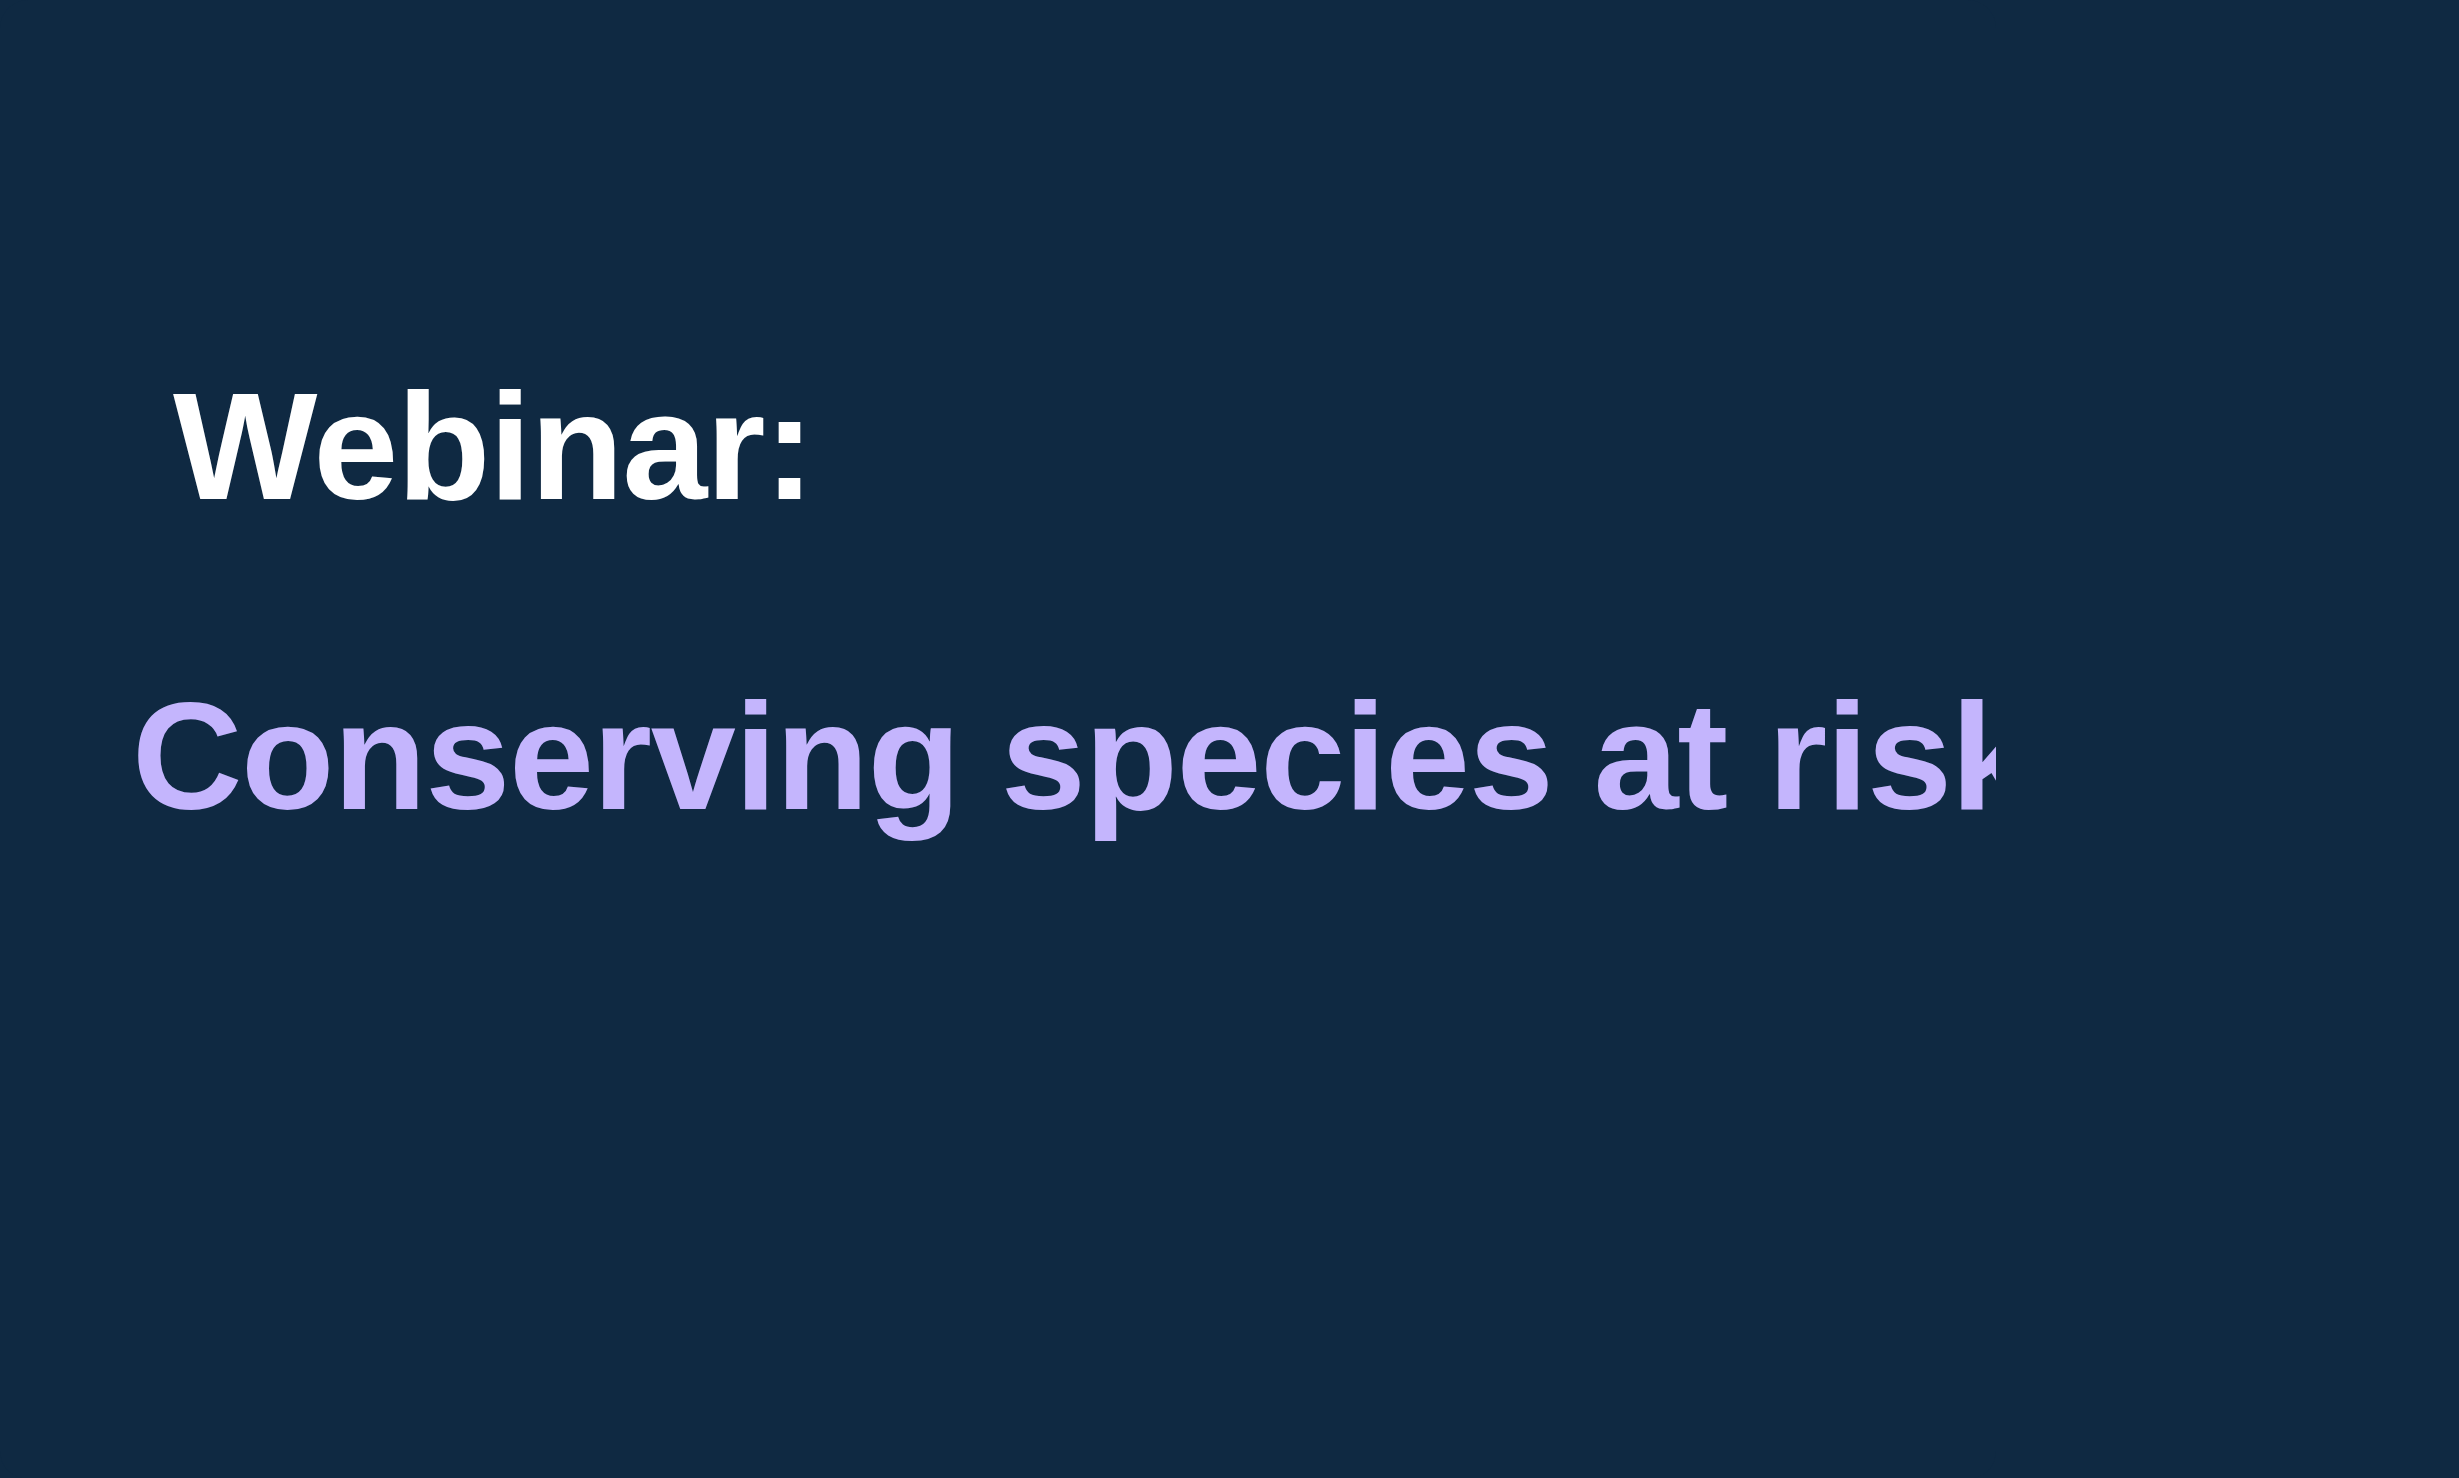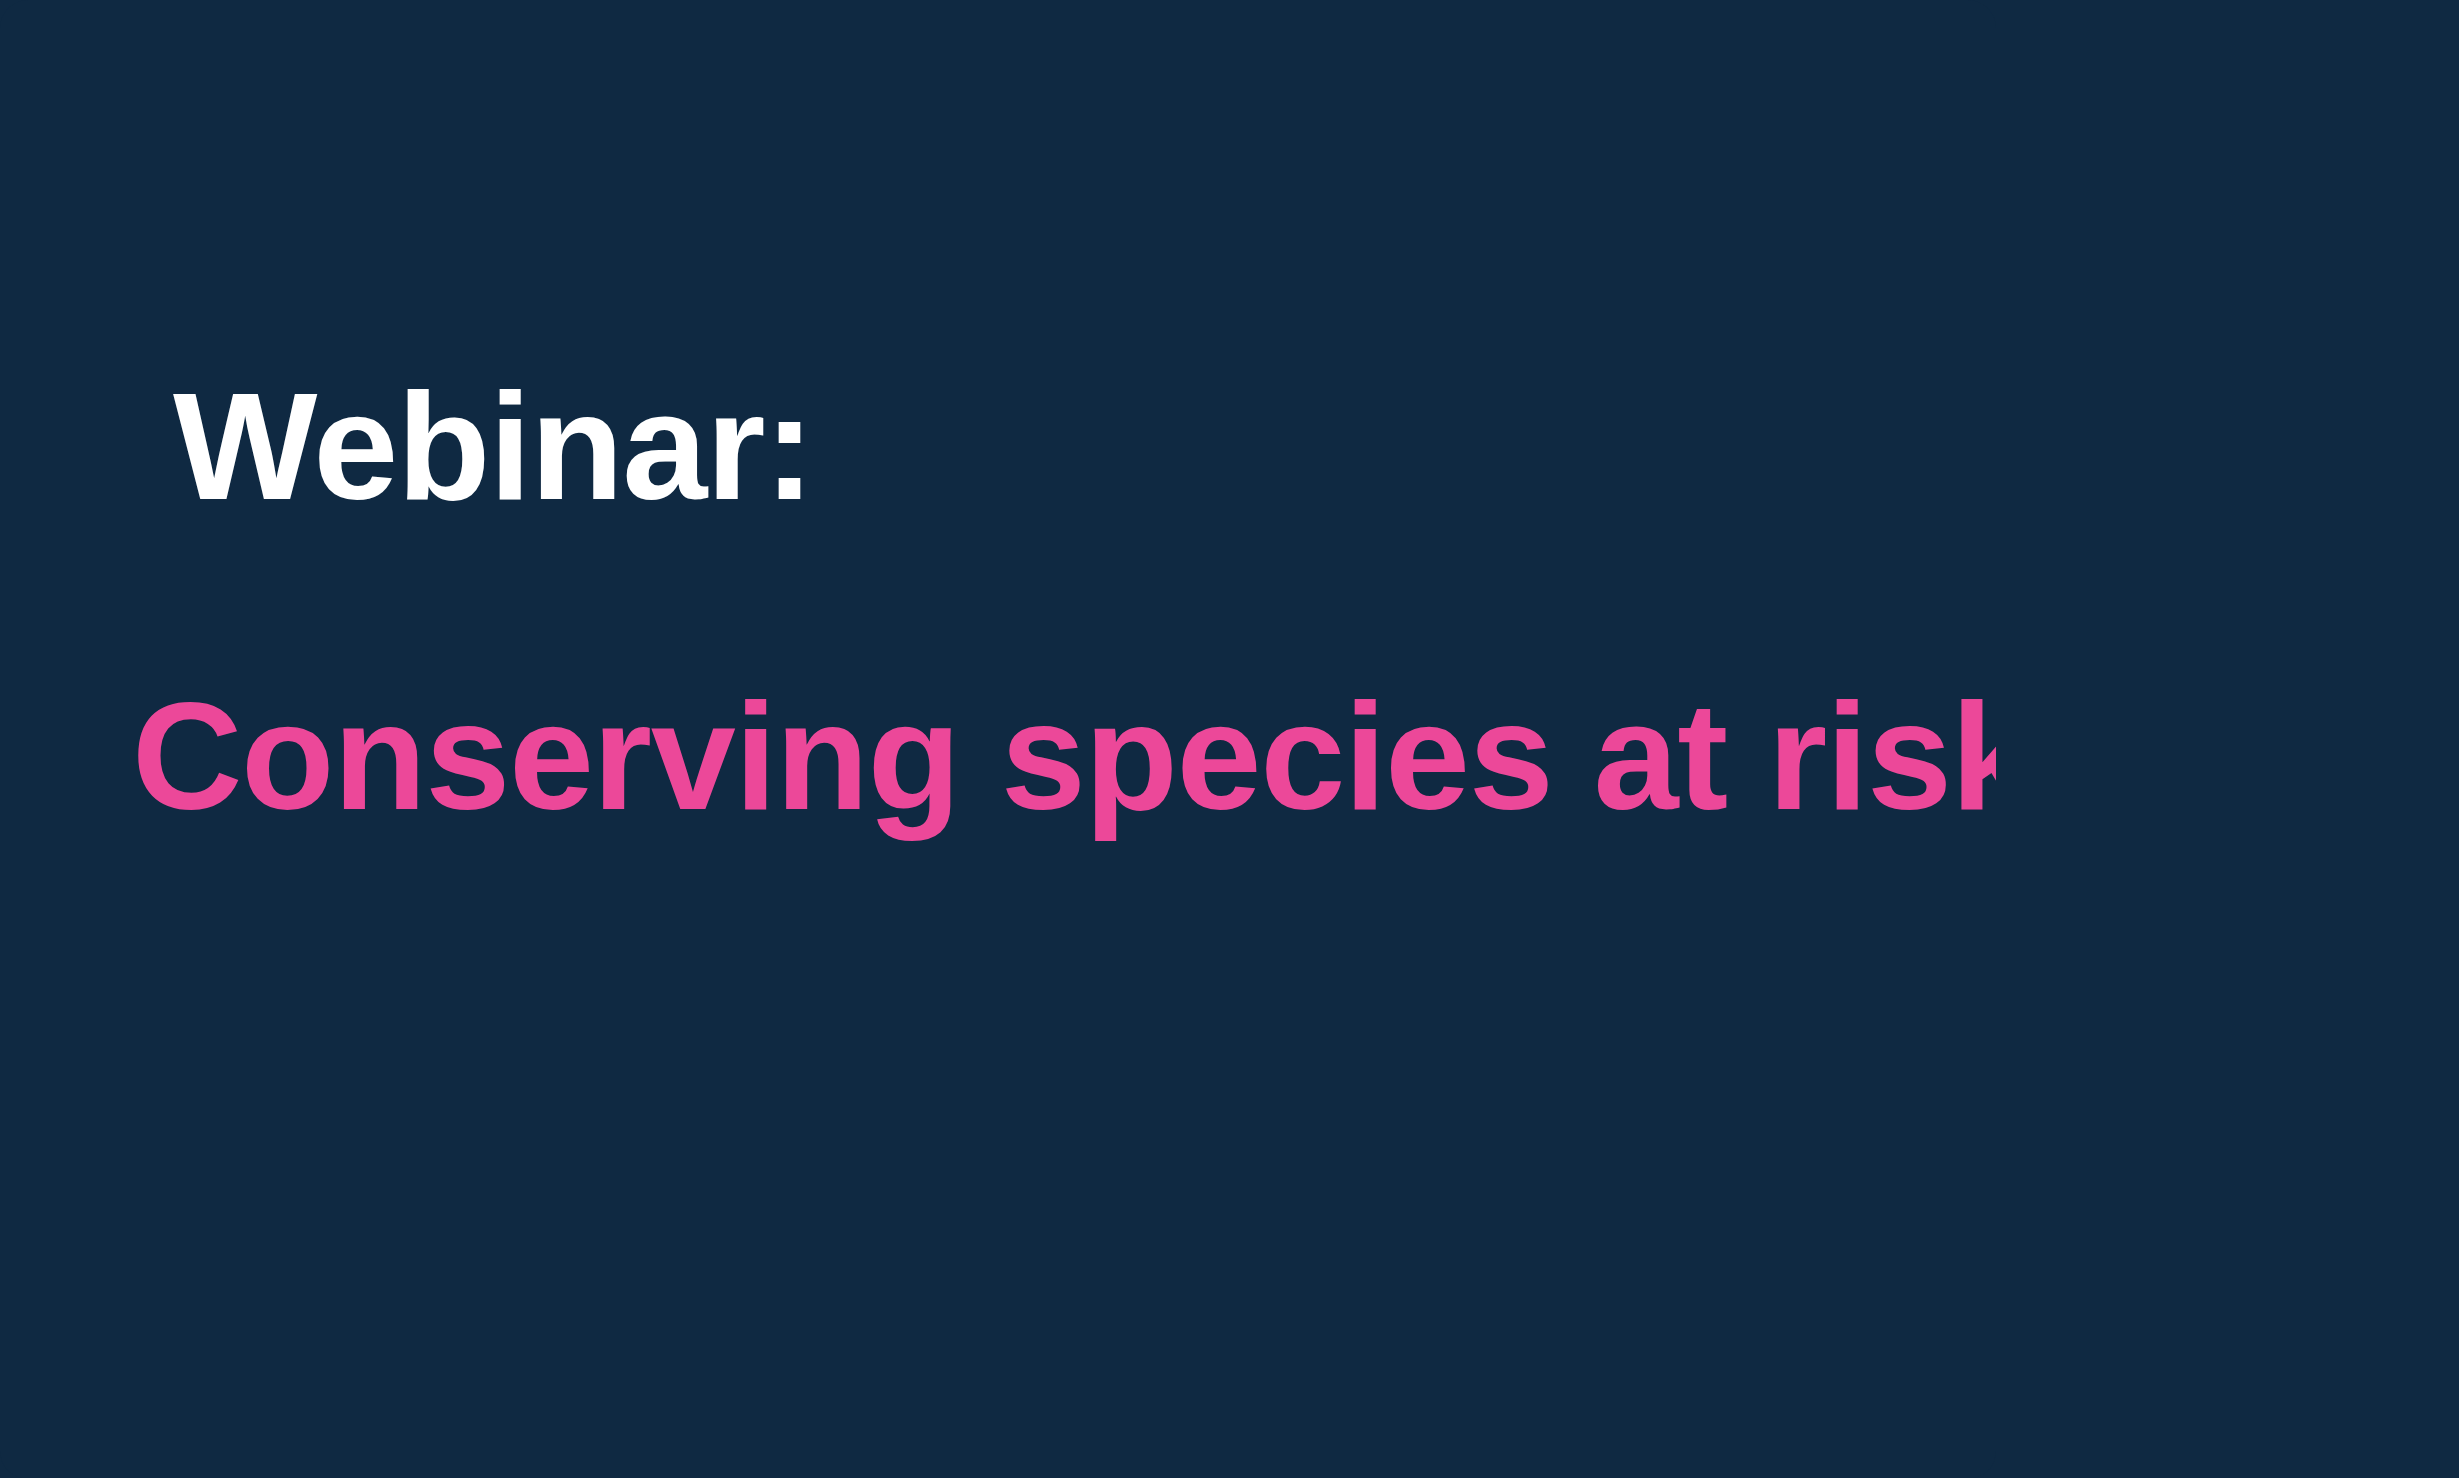--- a/index.html
+++ b/index.html
@@ -40,21 +40,21 @@
     margin: 0;
     white-space: pre;
   }
 
   .headline {
     font-family: "Liberation Sans", sans-serif;
     font-weight: bold;
     font-size: 153px;
     line-height: 1.38;
     letter-spacing: -1.4px;
-    color: #ec4899;
+    color: #c4b5fd;
     margin: 0;
     margin-top: 113px;
     max-width: 1960px;
   }
 
   .headline-line {
     display: block;
     white-space: nowrap;
   }
 </style>

